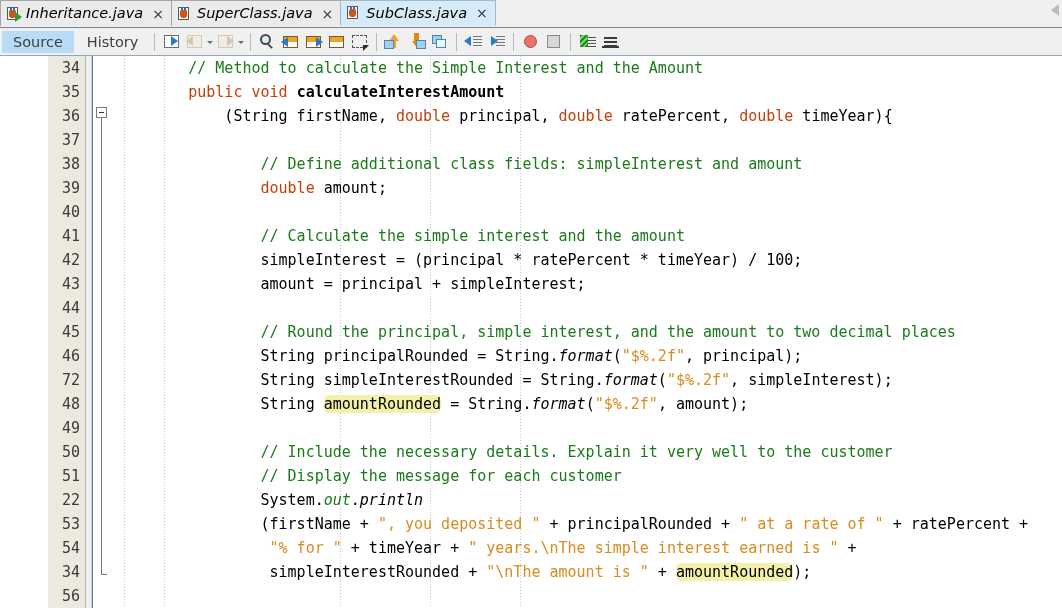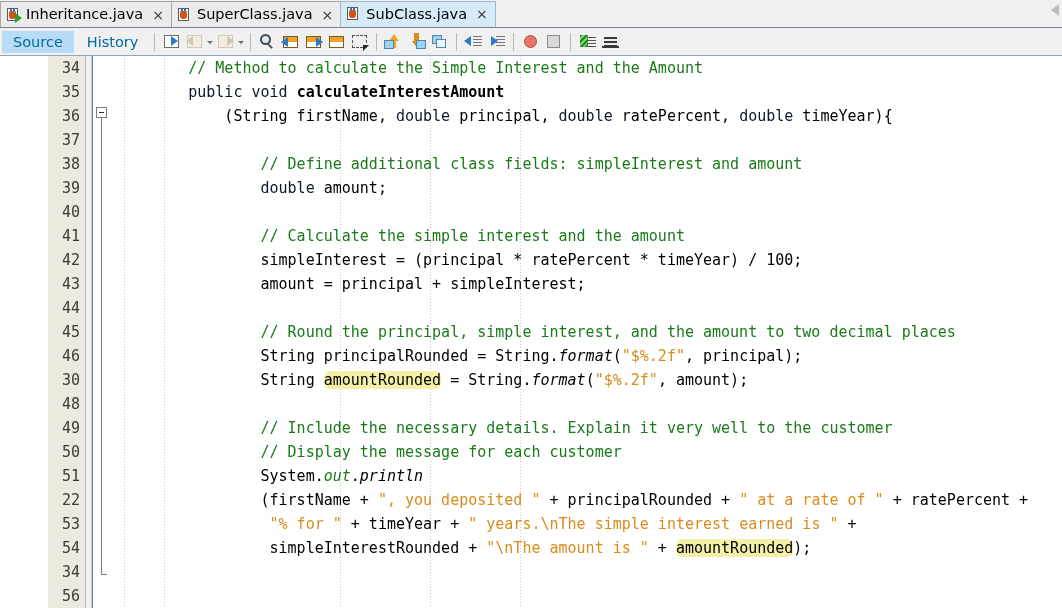--- a/index.html
+++ b/index.html
@@ -5,22 +5,22 @@
   html,body{margin:0;padding:0;}
   body{
     width:1062px;height:608px;overflow:hidden;
     background:#ffffff;
     font-family:"DejaVu Sans",sans-serif;
     -webkit-font-smoothing:none;
   }
   .app{position:relative;width:1062px;height:608px;display:flex;flex-direction:column;background:#f0f0f0;}
 
   
-  .tabbar{height:28px;background:#f0f0f0;display:flex;align-items:flex-end;position:relative;
-          border-bottom:1px solid #7a8396;box-sizing:border-box;}
+  .tabbar{height:28px;background:#f0f0f0;display:flex;position:relative;
+          border-bottom:1px solid #7a8396;box-sizing:border-box;font-style:italic;}
   .tab{height:26px;display:flex;align-items:center;gap:5px;padding:0 7px 0 6px;
        box-sizing:border-box;border:1px solid #a6a6a6;border-bottom:none;
        background:#ebebeb;font-size:14.5px;color:#000;white-space:nowrap;
        font-family:"DejaVu Sans",sans-serif;position:relative;margin-right:-1px;}
   .tab.active{background:#d6eaf8;border-color:#9fb8cc;border-bottom:1px solid #d6eaf8;z-index:3;}
   .tab .tlabel{line-height:1;}
   .tab .tclose{font-size:14px;color:#333;margin-left:4px;line-height:1;}
   .ficon{width:14px;height:16px;position:relative;flex:0 0 14px;}
   .ficon .page{position:absolute;left:0;top:1px;width:11px;height:13px;background:#fdfdfd;
                border:1px solid #5a5a5a;box-sizing:border-box;}
@@ -31,21 +31,21 @@
   .ficon .coffee:before{content:"";position:absolute;left:1px;top:-3px;width:2px;height:3px;background:#2c6fb5;}
   .ficon .coffee:after{content:"";position:absolute;left:4px;top:-3px;width:2px;height:3px;background:#2c6fb5;}
   .ficon .runarrow{position:absolute;right:-1px;bottom:0px;width:0;height:0;
                border-left:7px solid #2fa02f;border-top:5px solid transparent;border-bottom:5px solid transparent;}
   .scrollnote{position:absolute;right:3px;top:4px;width:0;height:0;
               border-right:8px solid #bcbcbc;border-top:6px solid transparent;border-bottom:6px solid transparent;}
 
   
   .toolbar{height:28px;background:#f0f0f0;display:flex;align-items:center;
            border-bottom:1px solid #8fa8c0;box-sizing:border-box;position:relative;}
-  .viewtab{height:22px;display:flex;align-items:center;padding:0 11px;font-size:14.5px;color:#0369a1;
+  .viewtab{height:22px;display:flex;align-items:center;padding:0 11px;font-size:14.5px;color:#404040;
            font-family:"DejaVu Sans",sans-serif;margin-left:2px;}
   .viewtab.sel{background:#b8dcf5;}
   .tbsep{width:1px;height:18px;background:#b9b9b9;margin:0 5px;}
   .tbgroup{display:flex;align-items:center;}
   .tbtn{width:21px;height:21px;position:relative;margin:0 1px;display:inline-block;}
   .caret{width:7px;height:21px;position:relative;display:inline-block;margin-right:1px;}
   .caret:after{content:"";position:absolute;left:1px;top:10px;width:0;height:0;
                border-top:3px solid #6d6d6d;border-left:3px solid transparent;border-right:3px solid transparent;}
   
   .ic-box{position:absolute;left:3px;top:4px;width:15px;height:13px;border:1px solid #6c6c6c;box-sizing:border-box;background:#fff;}
@@ -87,21 +87,21 @@
           box-sizing:border-box;position:relative;}
   .gutter .ln{height:24px;line-height:24px;text-align:right;padding-right:5px;
           font-family:"DejaVu Sans Mono",monospace;font-size:15px;color:#3b3b3b;}
   .errbar{width:5px;flex:0 0 5px;background:#f0f0f0;border-right:1px solid #d0d0d0;}
   .foldcol{width:22px;flex:0 0 22px;background:#ffffff;position:relative;}
   .codearea{flex:1;position:relative;background:#fff;overflow:hidden;}
 
   .cline{height:24px;line-height:24px;white-space:pre;
          font-family:"DejaVu Sans Mono",monospace;font-size:15px;color:#000;
          position:relative;padding-left:2px;}
-  .kw{color:#0f172a;}
+  .kw{color:#c2410c;}
   .cm{color:#1a7a1a;}
   .st{color:#d98b1e;}
   .fld{font-style:italic;color:#1a7a1a;}
   .mth{font-style:italic;color:#000;}
   .bold{font-weight:bold;}
   .hl{background:#f5f0a8;border-radius:6px;}
 
   
   .guide{position:absolute;top:0;bottom:0;width:1px;
          background:repeating-linear-gradient(to bottom,#c8c8c8 0 1px,transparent 1px 3px);}
@@ -257,21 +257,21 @@
         <div class="ln">37</div>
         <div class="ln">38</div>
         <div class="ln">39</div>
         <div class="ln">40</div>
         <div class="ln">41</div>
         <div class="ln">42</div>
         <div class="ln">43</div>
         <div class="ln">44</div>
         <div class="ln">45</div>
         <div class="ln">46</div>
-        <div class="ln">30</div>
+        <div class="ln">72</div>
         <div class="ln">48</div>
         <div class="ln">49</div>
         <div class="ln">50</div>
         <div class="ln">51</div>
         <div class="ln">22</div>
         <div class="ln">53</div>
         <div class="ln">54</div>
         <div class="ln">34</div>
         <div class="ln">56</div>
       </div>
@@ -298,20 +298,21 @@
           <div class="cline">&nbsp;</div>
           <div class="cline"><span class="cm">                // Define additional class fields: simpleInterest and amount</span></div>
           <div class="cline">                <span class="kw">double</span> amount;</div>
           <div class="cline">&nbsp;</div>
           <div class="cline"><span class="cm">                // Calculate the simple interest and the amount</span></div>
           <div class="cline">                simpleInterest = (principal * ratePercent * timeYear) / 100;</div>
           <div class="cline">                amount = principal + simpleInterest;</div>
           <div class="cline">&nbsp;</div>
           <div class="cline"><span class="cm">                // Round the principal, simple interest, and the amount to two decimal places</span></div>
           <div class="cline">                String principalRounded = String.<span class="mth">format</span>(<span class="st">"$%.2f"</span>, principal);</div>
+          <div class="cline">                String simpleInterestRounded = String.<span class="mth">format</span>(<span class="st">"$%.2f"</span>, simpleInterest);</div>
           <div class="cline">                String <span class="hl">amountRounded</span> = String.<span class="mth">format</span>(<span class="st">"$%.2f"</span>, amount);</div>
           <div class="cline">&nbsp;</div>
           <div class="cline"><span class="cm">                // Include the necessary details. Explain it very well to the customer</span></div>
           <div class="cline"><span class="cm">                // Display the message for each customer</span></div>
           <div class="cline">                System.<span class="fld">out</span>.<span class="mth">println</span></div>
           <div class="cline">                (firstName + <span class="st">", you deposited "</span> + principalRounded + <span class="st">" at a rate of "</span> + ratePercent +</div>
           <div class="cline">                 <span class="st">"% for "</span> + timeYear + <span class="st">" years.\nThe simple interest earned is "</span> +</div>
           <div class="cline">                 simpleInterestRounded + <span class="st">"\nThe amount is "</span> + <span class="hl">amountRounded</span>);</div>
         </div>
     </div>

